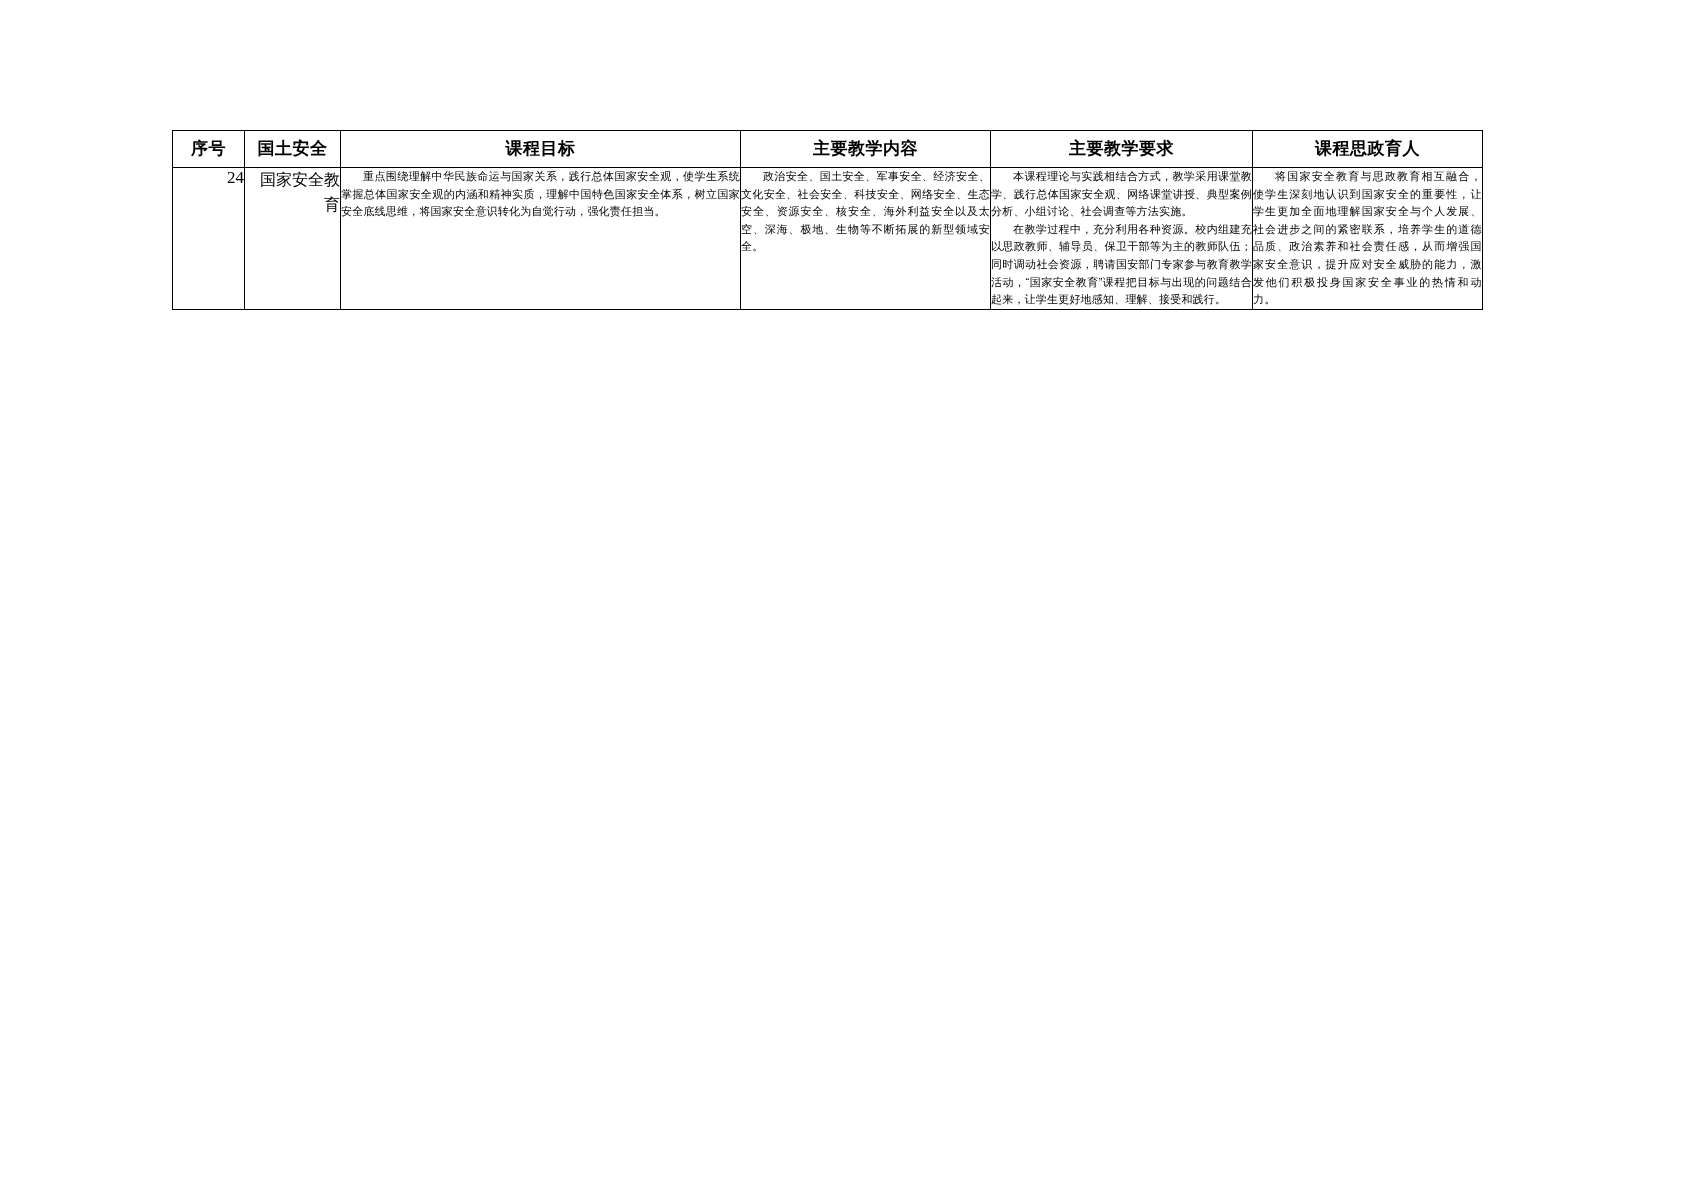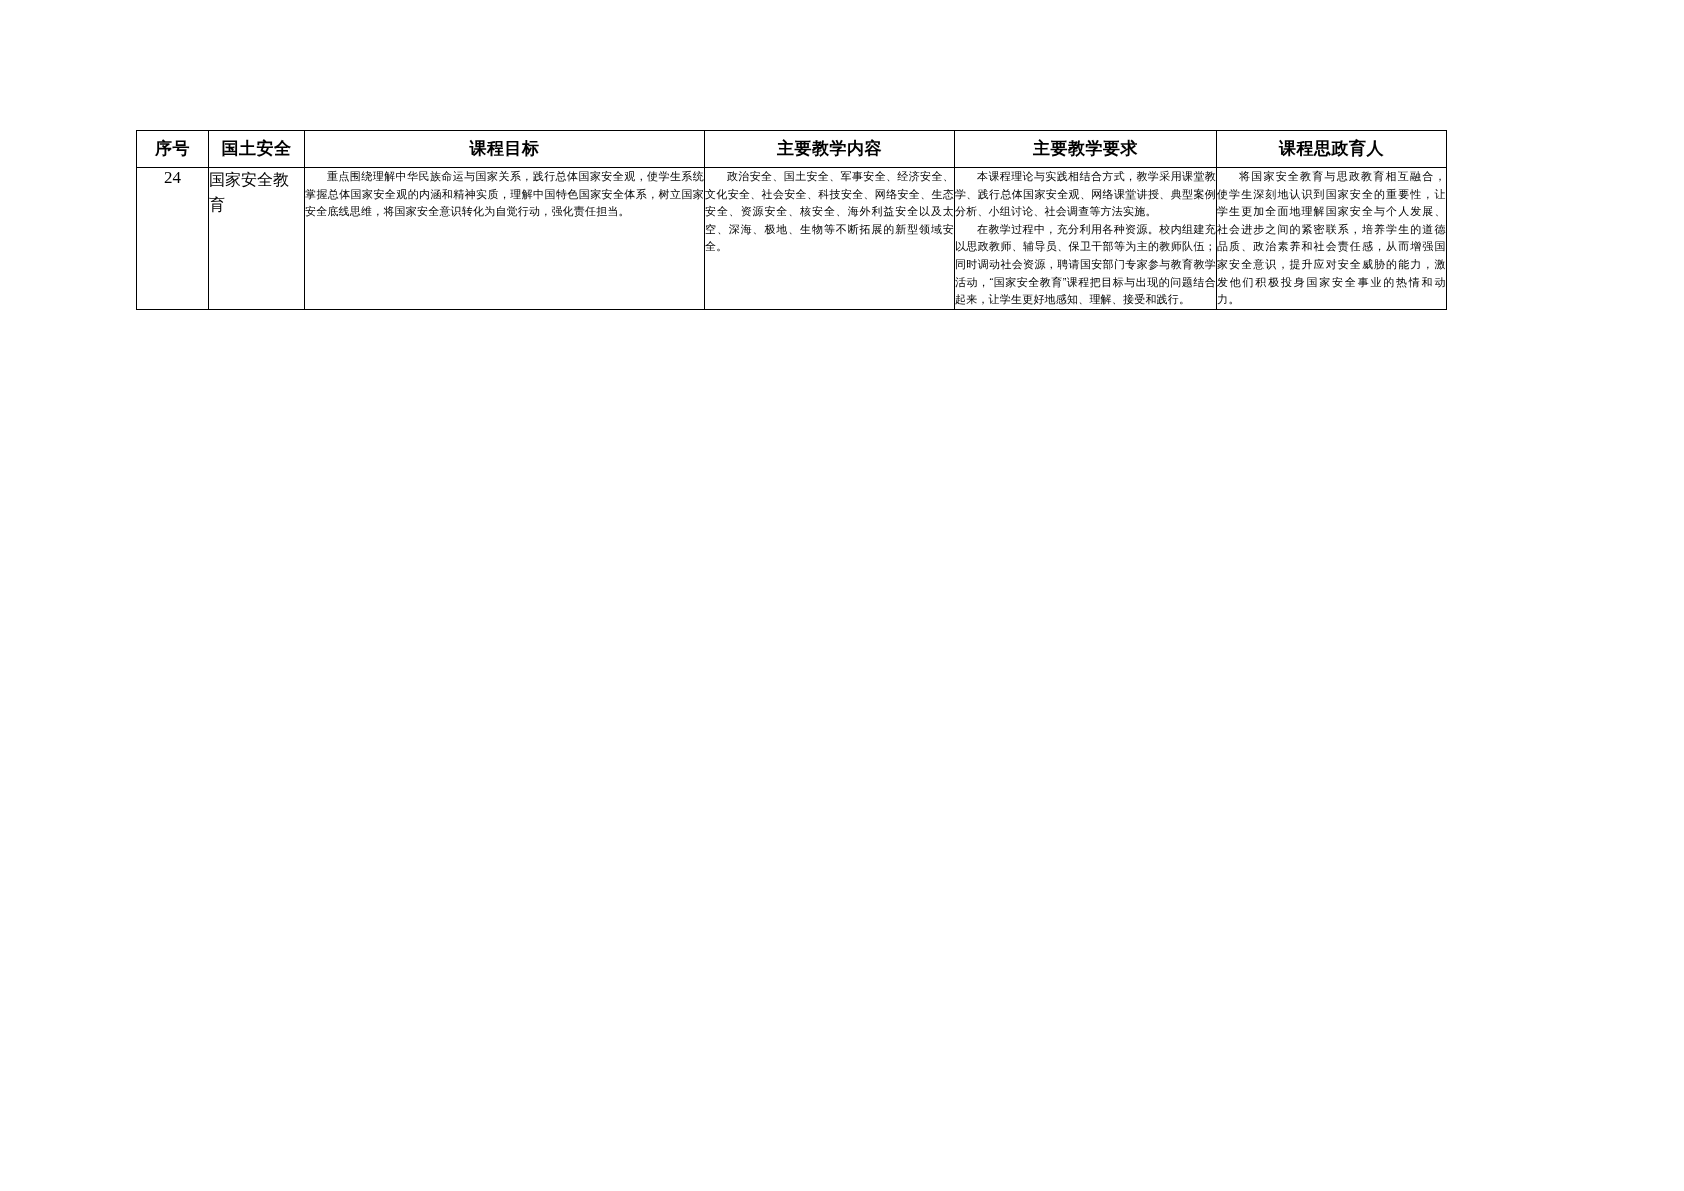--- a/index.html
+++ b/index.html
@@ -13,20 +13,21 @@
     font-family: "Liberation Serif", "DejaVu Serif", serif;
     color: #000000;
     position: relative;
     overflow: hidden;
   }
   .page {
     position: relative;
     width: 1404px;
     height: 1191px;
     box-sizing: border-box;
+    margin-left: 36px;
   }
   .table-wrap {
     position: absolute;
     left: 136px;
     top: 130px;
     width: 1310px;
   }
   table.course-table {
     border-collapse: collapse;
     width: 1310px;
@@ -47,27 +48,27 @@
     letter-spacing: 0.5px;
   }
   col.c-seq { width: 72px; }
   col.c-name { width: 96px; }
   col.c-goal { width: 400px; }
   col.c-content { width: 250px; }
   col.c-require { width: 262px; }
   col.c-ideo { width: 230px; }
 
   td.seq-cell {
-    text-align: center;
+    text-align: right;
     vertical-align: middle;
     font-size: 17px;
     font-family: "Liberation Serif", "DejaVu Serif", serif;
   }
   td.name-cell {
-    text-align: left;
+    text-align: right;
     vertical-align: middle;
     font-size: 16px;
     line-height: 1.55;
     font-family: "Liberation Sans", "DejaVu Sans", sans-serif;
   }
   td.body-cell {
     font-size: 11px;
     line-height: 1.6;
     padding: 8px 7px 10px 7px;
     font-family: "Liberation Sans", "DejaVu Sans", sans-serif;

